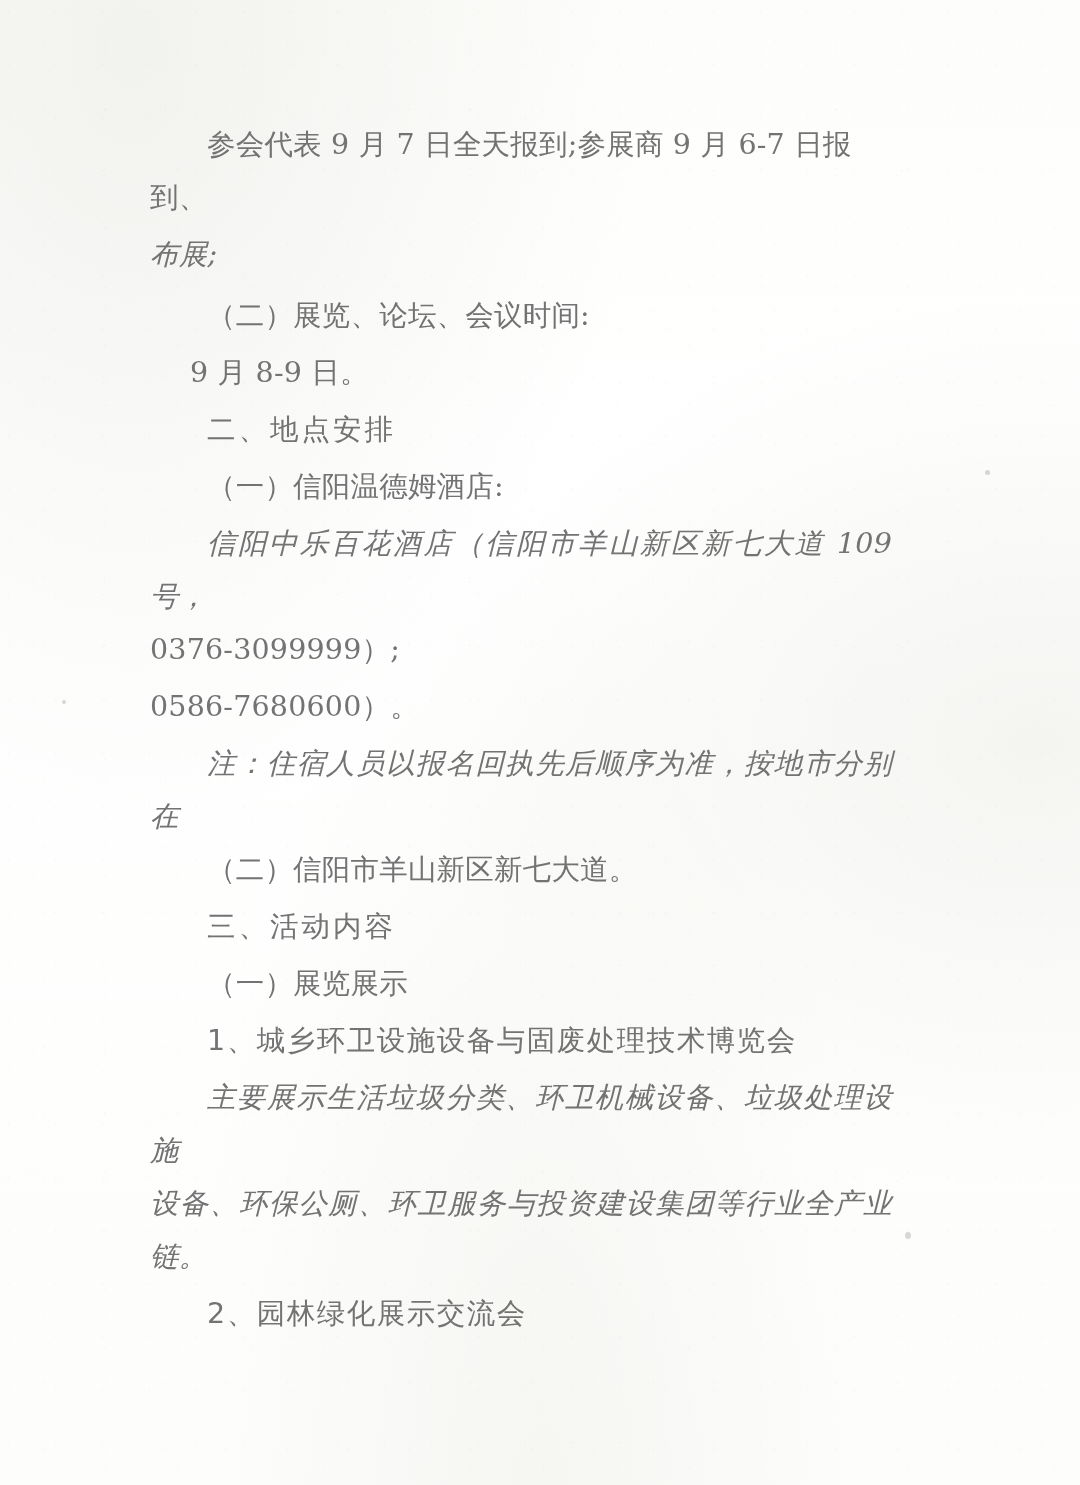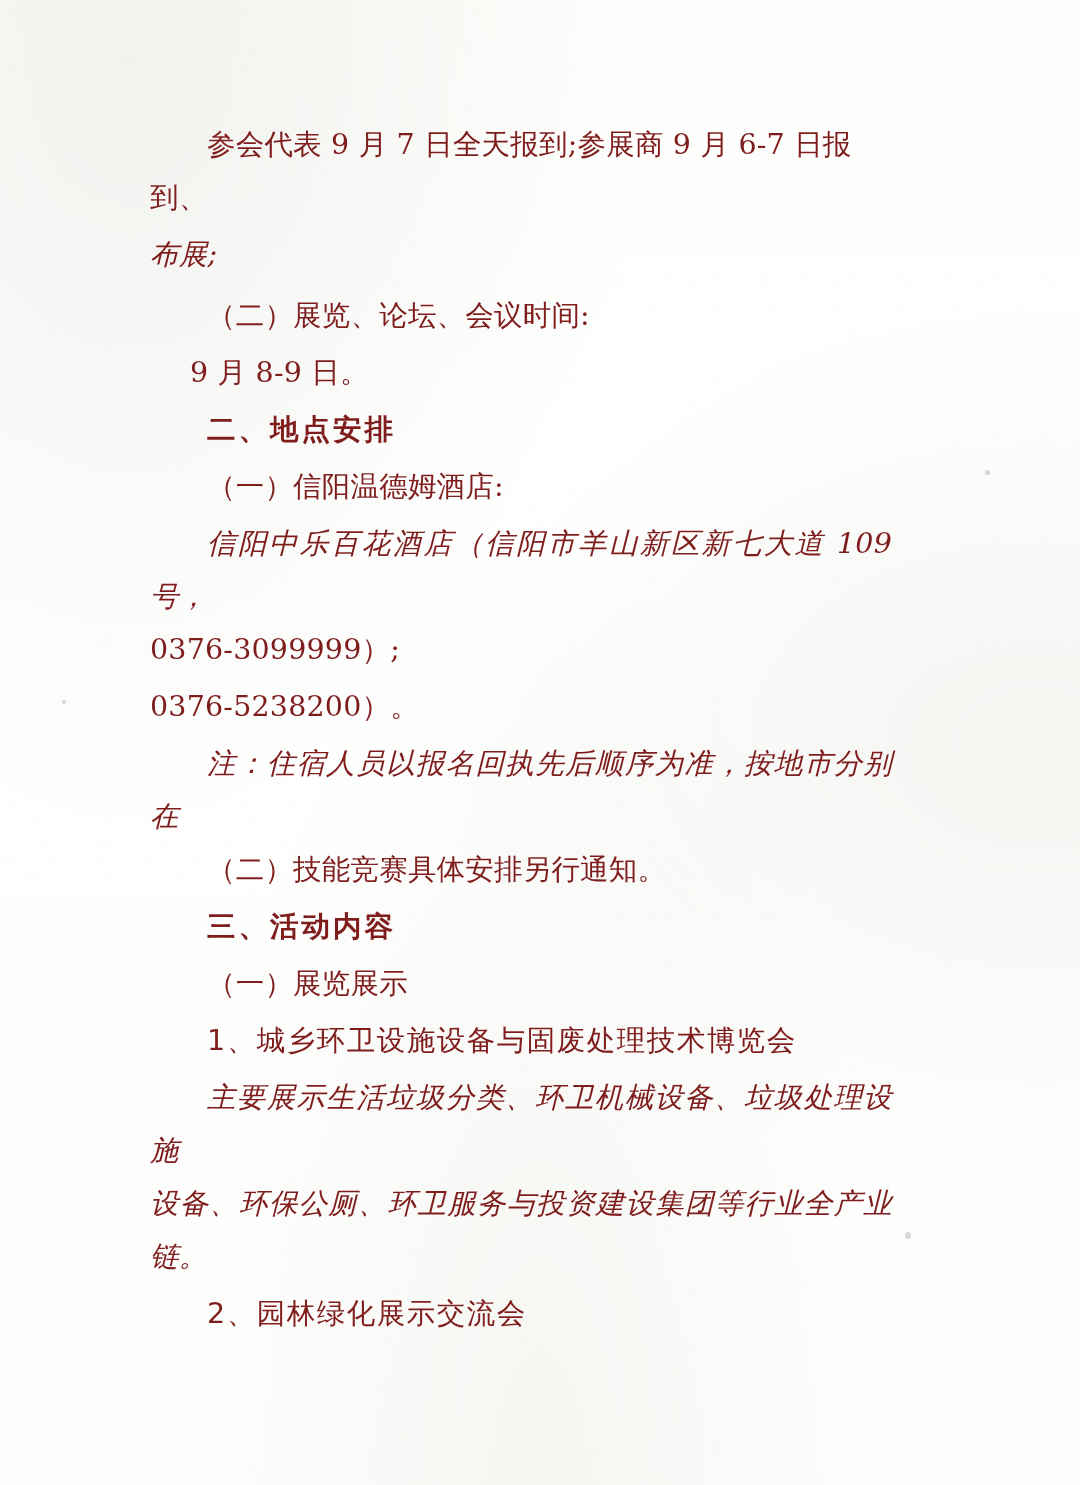--- a/index.html
+++ b/index.html
@@ -40,27 +40,27 @@
     position: absolute;
     left: 150px;
     top: 118px;
     width: 742px;
   }
   p {
     margin: 0 0 4px 0;
     font-size: 28.5px;
     line-height: 53px;
     letter-spacing: 0.2px;
-    color: #7f1d1d;
+    color: #737373;
   }
   .indent { text-indent: 57px; }
   .indent-half { text-indent: 40px; }
   .heading {
     font-family: "DejaVu Sans", "Liberation Sans", sans-serif;
-    font-weight: 700;
+    font-weight: 400;
     letter-spacing: 3px;
     text-indent: 57px;
   }
   .sub-bold {
     font-family: "DejaVu Sans", "Liberation Sans", sans-serif;
     font-weight: 400;
     letter-spacing: 1.5px;
     text-indent: 57px;
   }
   .just {
@@ -96,25 +96,25 @@
   <p class="indent">（二）展览、论坛、会议时间:</p>
   <p class="indent-half">9 月 8-9 日。</p>
 
   <p class="heading">二、地点安排</p>
 
   <p class="indent">（一）信阳温德姆酒店:</p>
 
   <p class="indent just tight">信阳中乐百花酒店（信阳市羊山新区新七大道 109 号，</p>
   <p>0376-3099999）;</p>
 
-  <p>0376-5238200）。</p>
+  <p>0586-7680600）。</p>
 
   <p class="indent just tight">注：住宿人员以报名回执先后顺序为准，按地市分别在</p>
 
-  <p class="indent">（二）技能竞赛具体安排另行通知。</p>
+  <p class="indent">（二）信阳市羊山新区新七大道。</p>
 
   <p class="heading">三、活动内容</p>
 
   <p class="indent">（一）展览展示</p>
 
   <p class="sub-bold">1、城乡环卫设施设备与固废处理技术博览会</p>
   <p class="indent just tight">主要展示生活垃圾分类、环卫机械设备、垃圾处理设施</p>
   <p class="just">设备、环保公厕、环卫服务与投资建设集团等行业全产业链。</p>
 
   <p class="sub-bold">2、园林绿化展示交流会</p>

